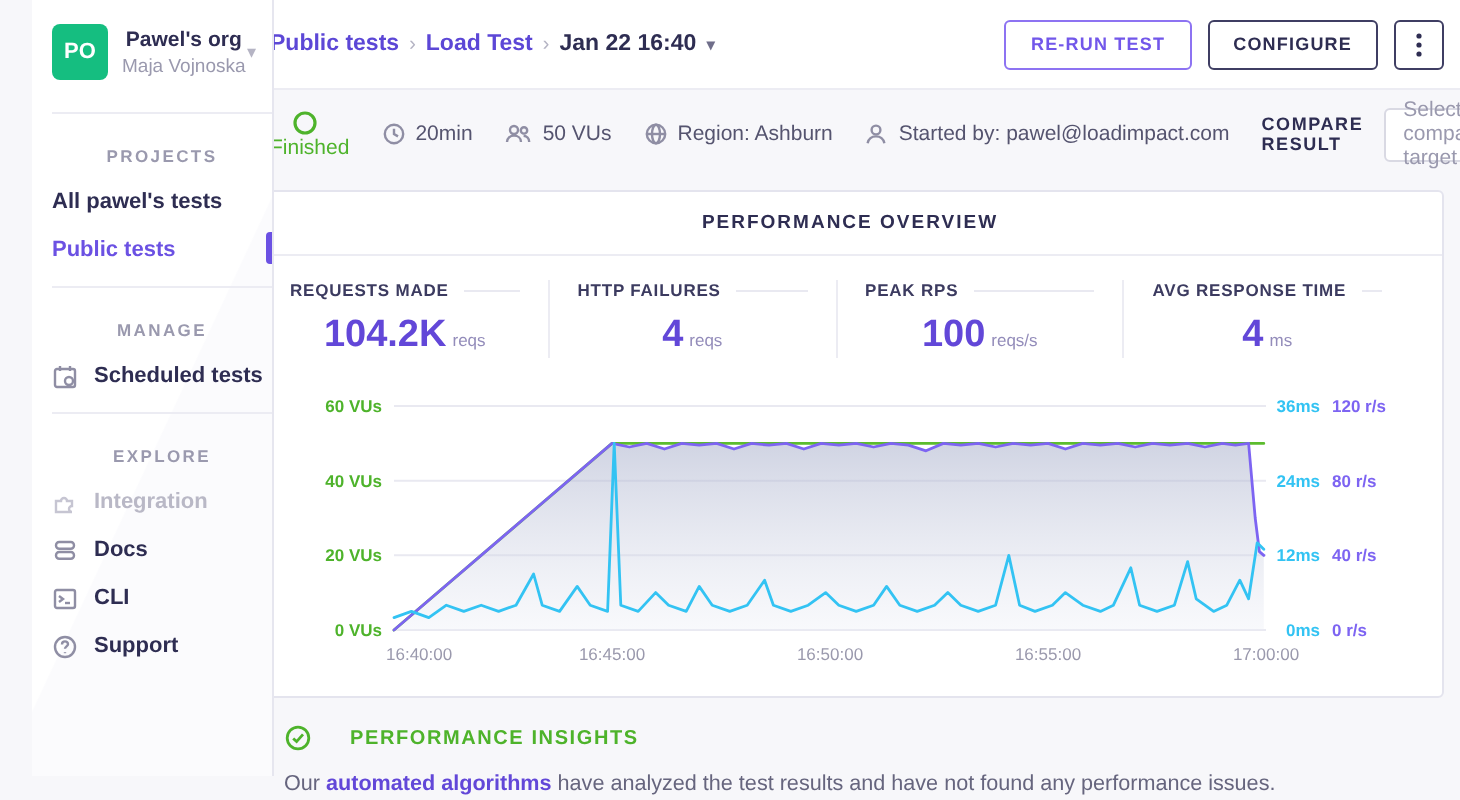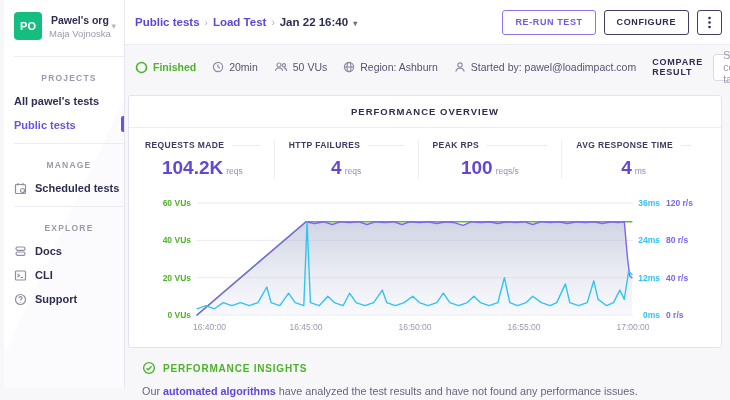--- a/index.html
+++ b/index.html
@@ -5,21 +5,21 @@
   * { margin:0; padding:0; box-sizing:border-box; }
   html,body { width:730px; height:400px; overflow:hidden; }
   body {
     font-family:"Liberation Sans", sans-serif;
     background:#f7f7fa;
     color:#2e2d52;
     position:relative;
   }
   
   .sidebar{
-    position:absolute; left:4px; top:0; width:121px; height:388px;
+    position:absolute; left:16px; top:0; width:121px; height:388px;
     background:linear-gradient(115deg,#ffffff 55%,#fbfbfd 55.3%);
     border-right:1px solid #e6e6ef; z-index:5;
   }
   .org-row{ display:flex; align-items:center; padding:12px 8px 10px 10px; cursor:pointer; }
   .org-badge{ width:28px; height:28px; border-radius:4px; background:#15be80; color:#fff;
     font-size:11px; font-weight:bold; display:flex; align-items:center; justify-content:center; flex:0 0 28px;}
   .org-meta{ margin-left:7px; overflow:hidden; }
   .org-name{ font-size:10.5px; font-weight:bold; color:#2e2d52; white-space:nowrap;text-align:center; }
   .org-user{ font-size:9.5px; color:#9a99ae; margin-top:2px; white-space:nowrap;text-align:right; }
   .org-chevron{ margin-left:auto; color:#b5b4c4; font-size:9px; }
@@ -52,21 +52,21 @@
   .btn-rerun{ border:1px solid #8d73f2; color:#7257ea; }
   .btn-configure{ border:1px solid #3f3e63; color:#2e2d52; }
   .btn-kebab{ width:25px; padding:0; border:1px solid #3f3e63; display:flex;
     align-items:center; justify-content:center; }
 
   
   .statusbar{ height:44px; display:flex; align-items:center; padding:0 8px 0 14px;
     font-size:10.5px; color:#55546f; }
   .st-item{ display:flex; align-items:center; margin-right:16px; white-space:nowrap; }
   .st-item svg{ margin-right:5px; stroke:#8f8ea4; fill:none; stroke-width:1.2; }
-  .st-finished{ color:#4eb32b; font-weight:bold; }
+  .st-finished{ color:#4eb32b; font-weight:normal;flex-direction:column; }
   .st-finished svg{ stroke:#4eb32b; stroke-width:1.6; }
   .compare{ margin-left:auto; display:flex; align-items:center; gap:10px; }
   .compare-label{ font-size:9px; font-weight:bold; letter-spacing:.8px; color:#2e2d52; }
   .compare-select{ border:1px solid #d9d9e3; background:#fff; border-radius:3px; height:27px;
     display:flex; align-items:center; gap:8px; padding:0 9px; font-size:10.5px; color:#9a99ae; cursor:pointer;}
 
   
   .panel{ margin:6px 8px 0 7px; background:#fff; border:1px solid #e4e4ee; border-radius:3px;text-align:center; }
   .panel-title{ font-size:9.5px; font-weight:bold; letter-spacing:1px; color:#2e2d52;
     padding:10px 16px; border-bottom:1px solid #ececf3; }
@@ -76,21 +76,21 @@
   .metric-label{ display:flex; align-items:center; font-size:8.5px; font-weight:bold;
     letter-spacing:.4px; color:#3c3b60; }
   .metric-label::after{ content:""; flex:1; height:1px; background:#e9e9f1; margin-left:8px; }
   .metric-value{ margin-top:7px; font-size:19px; font-weight:bold; color:#6247d8; }
   .metric-unit{ font-size:8.5px; font-weight:normal; color:#938cba; margin-left:3px; }
   .chart-wrap{ padding:4px 16px 8px 16px; }
   svg text{ font-family:"Liberation Sans",sans-serif; }
 
   
   .insights{ padding:13px 16px 0 21px; }
-  .insights-head{ display:flex; align-items:center; gap:7px; font-size:10px; font-weight:bold;
+  .insights-head{ display:flex; align-items:center; gap:19px; font-size:10px; font-weight:bold;
     letter-spacing:.8px; color:#4eb32b; }
   .insights-head svg{ stroke:#4eb32b; fill:none; stroke-width:1.4; }
   .insights p{ font-size:10.8px; color:#66657e; line-height:17px; margin-top:8px; }
   .insights p:nth-of-type(2){ margin-top:2px; }
   .seg-link{ color:#6247d8; font-weight:bold; cursor:pointer; }
 </style>
 </head>
 <body>
 
 <aside class="sidebar">
@@ -122,20 +122,28 @@
           <line x1="4" y1="1" x2="4" y2="3.5"></line>
           <line x1="9" y1="1" x2="9" y2="3.5"></line>
           <circle cx="8.5" cy="8.5" r="2"></circle>
         </svg>
     </span>
     <span>Scheduled tests</span>
   </div>
   <div class="side-divider"></div>
 
   <div class="side-section-title">EXPLORE</div>
+  <div class="nav-item disabled">
+    <span class="nav-ic">
+      <svg width="13" height="13" viewBox="0 0 13 13">
+          <path d="M2 5.5h2.5a1.5 1.5 0 1 1 3 0H10V8a1.5 1.5 0 1 0 0 3v0H2z"></path>
+        </svg>
+    </span>
+    <span>Integration</span>
+  </div>
   <div class="nav-item">
     <span class="nav-ic">
       <svg width="13" height="13" viewBox="0 0 13 13">
           <rect x="2" y="2" width="9" height="3.4" rx="1.6"></rect>
           <rect x="2" y="7" width="9" height="3.4" rx="1.6"></rect>
         </svg>
     </span>
     <span>Docs</span>
   </div>
   <div class="nav-item">

